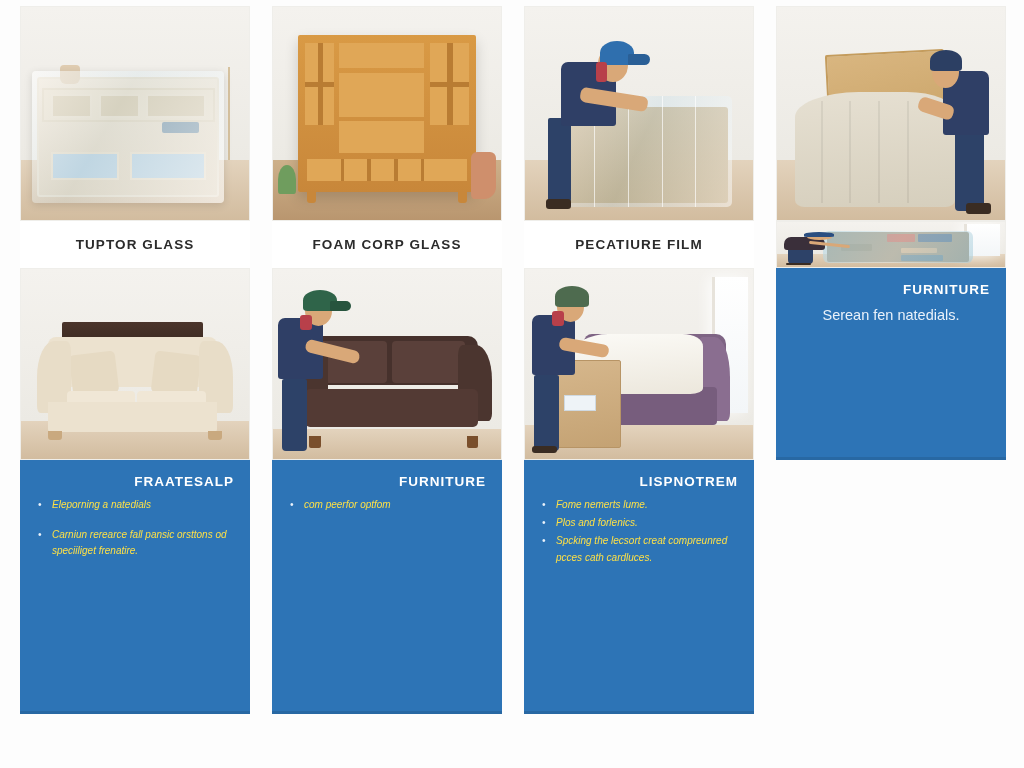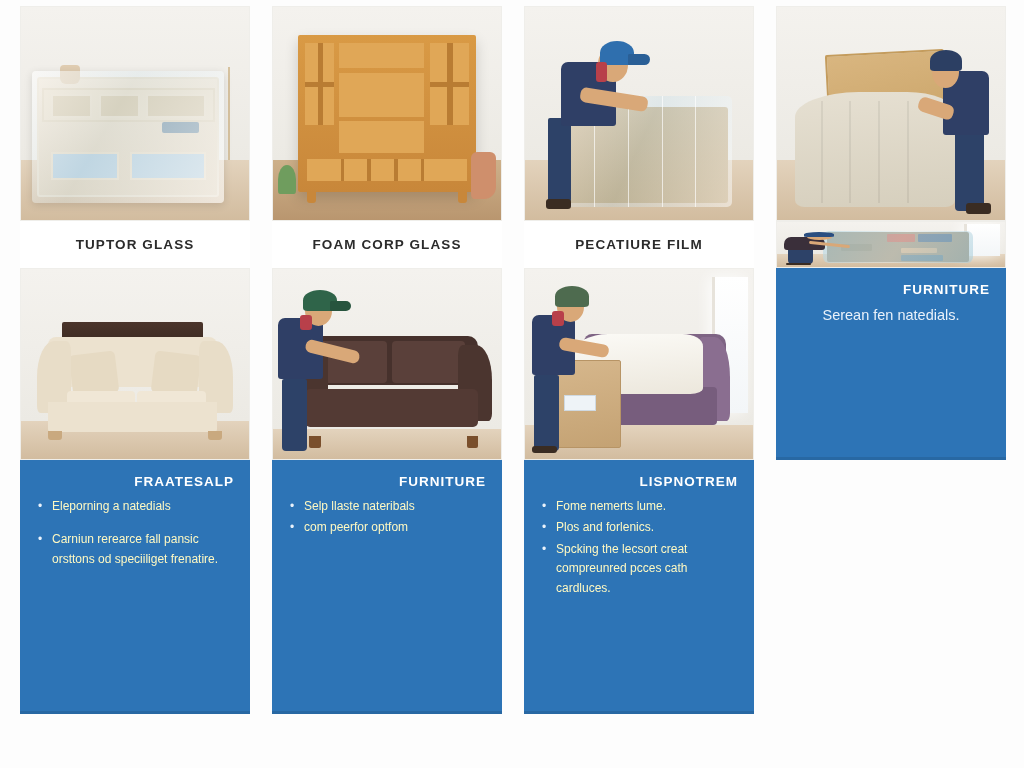--- a/index.html
+++ b/index.html
@@ -77,24 +77,25 @@
     text-align:center;
     font-size:14.5px;
     line-height:1.5;
     color:#e9f1fa;
     margin-bottom:14px;
   }
   .bullets { list-style:none; width:100%; }
   .bullets li {
     position:relative;
     padding-left:16px;
-    font-size:12px;
+    font-size:10px;
     line-height:1.62;
-    color:#fef9c3;
+    color:#fde047;
     margin-bottom:2px;
+    font-style:italic;
   }
   .bullets li::before {
     content:"\2022";
     position:absolute;
     left:2px; top:0;
     color:#eaf2fb;
   }
 
   
   .wall { position:absolute; left:0; top:0; right:0; height:72%;
@@ -425,21 +426,20 @@
       <div class="info-title">FRAATESALP</div>
       <ul class="bullets">
         <li style="margin-bottom:14px;">Eleporning a natedials</li>
         <li>Carniun rerearce fall pansic orsttons od speciiliget frenatire.</li>
       </ul>
     </div>
 
     <div class="info">
       <div class="info-title">FURNITURE</div>
       <ul class="bullets">
-        <li>Selp llaste nateribals</li>
         <li>com peerfor optfom</li>
       </ul>
     </div>
 
     <div class="info">
       <div class="info-title">LISPNOTREM</div>
       <ul class="bullets">
         <li>Fome nemerts lume.</li>
         <li>Plos and forlenics.</li>
         <li>Spcking the lecsort creat compreunred pcces cath cardluces.</li>

